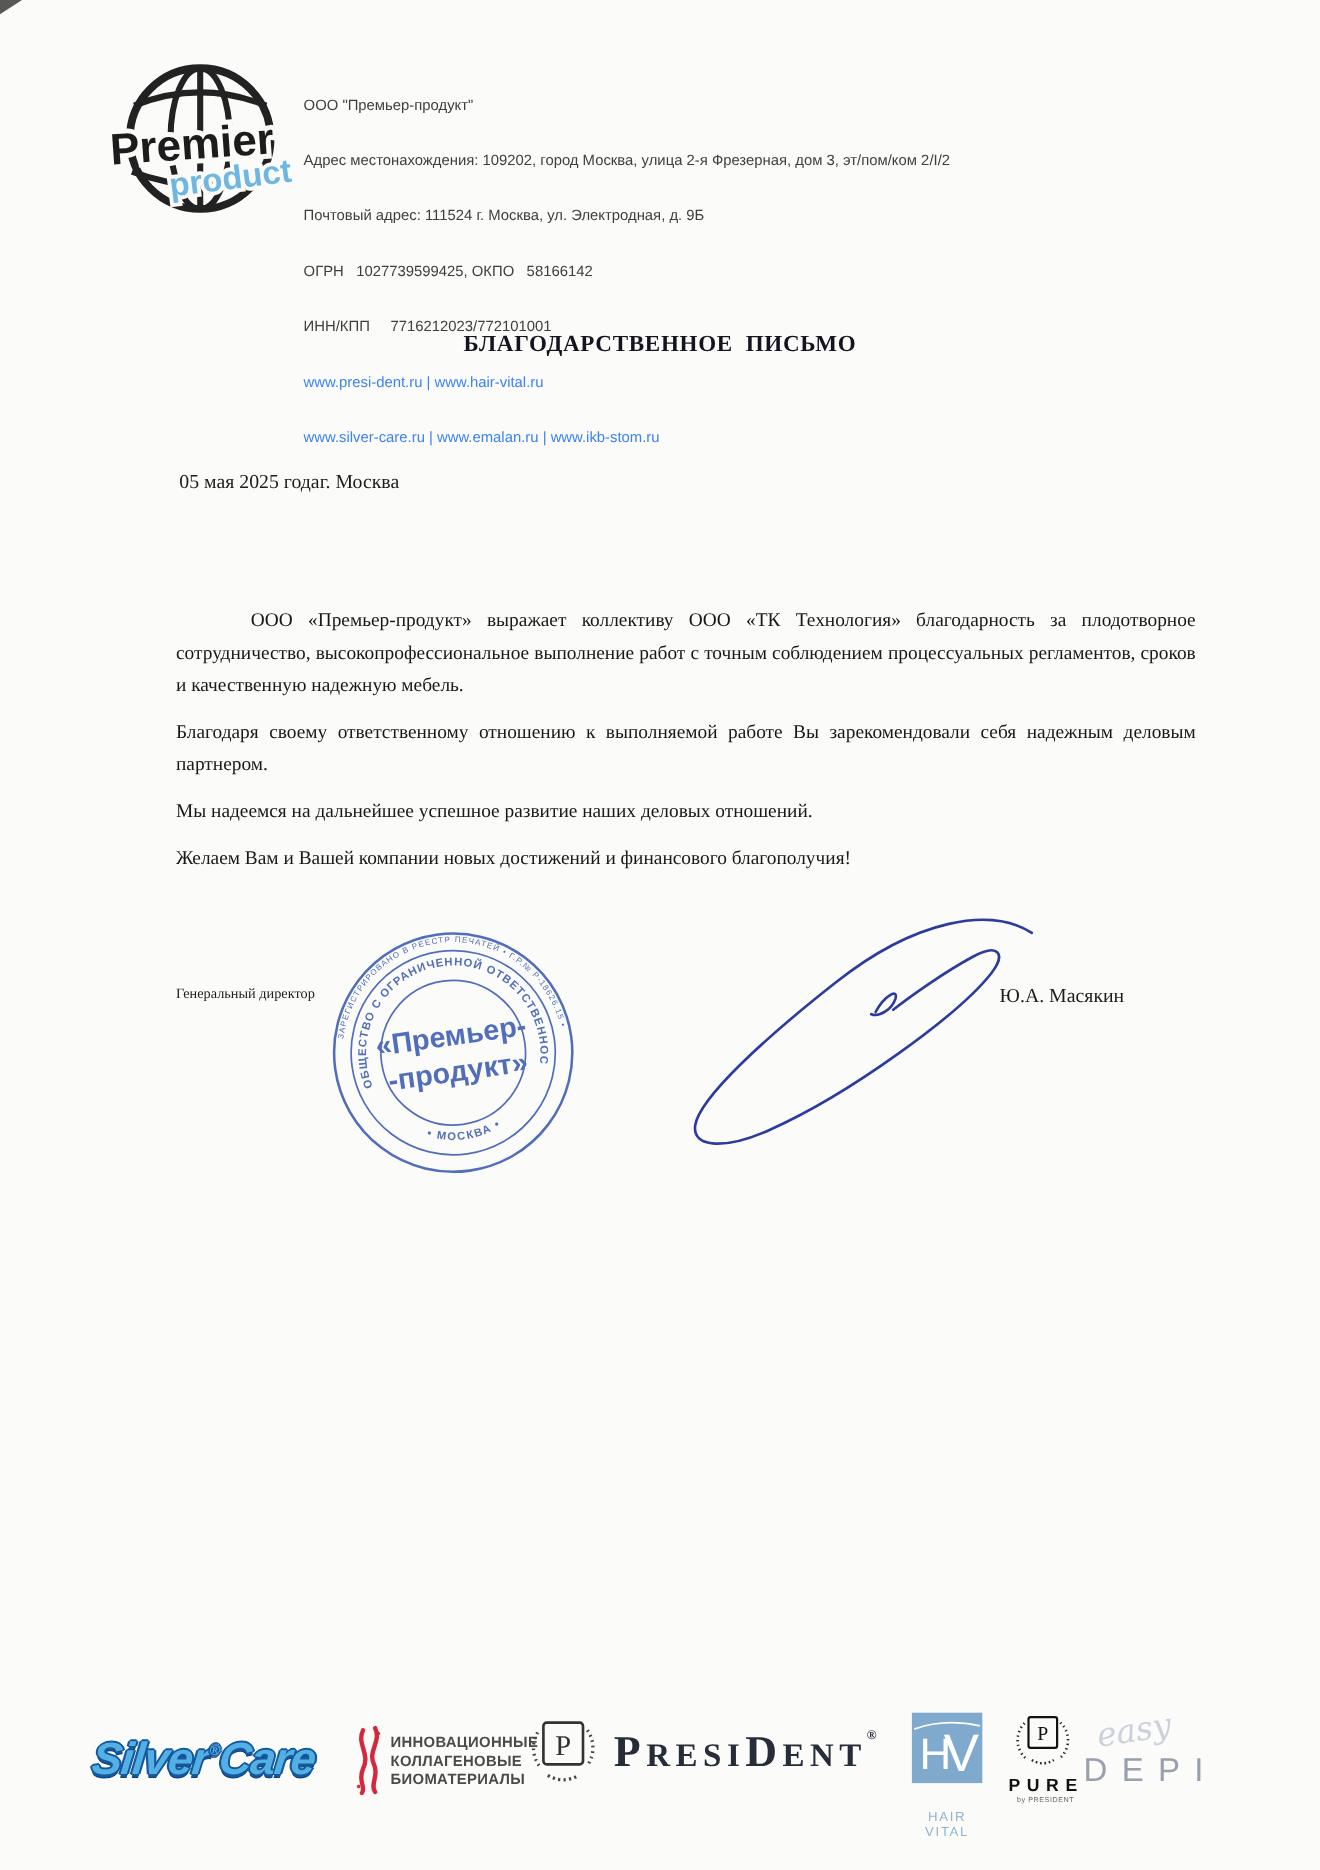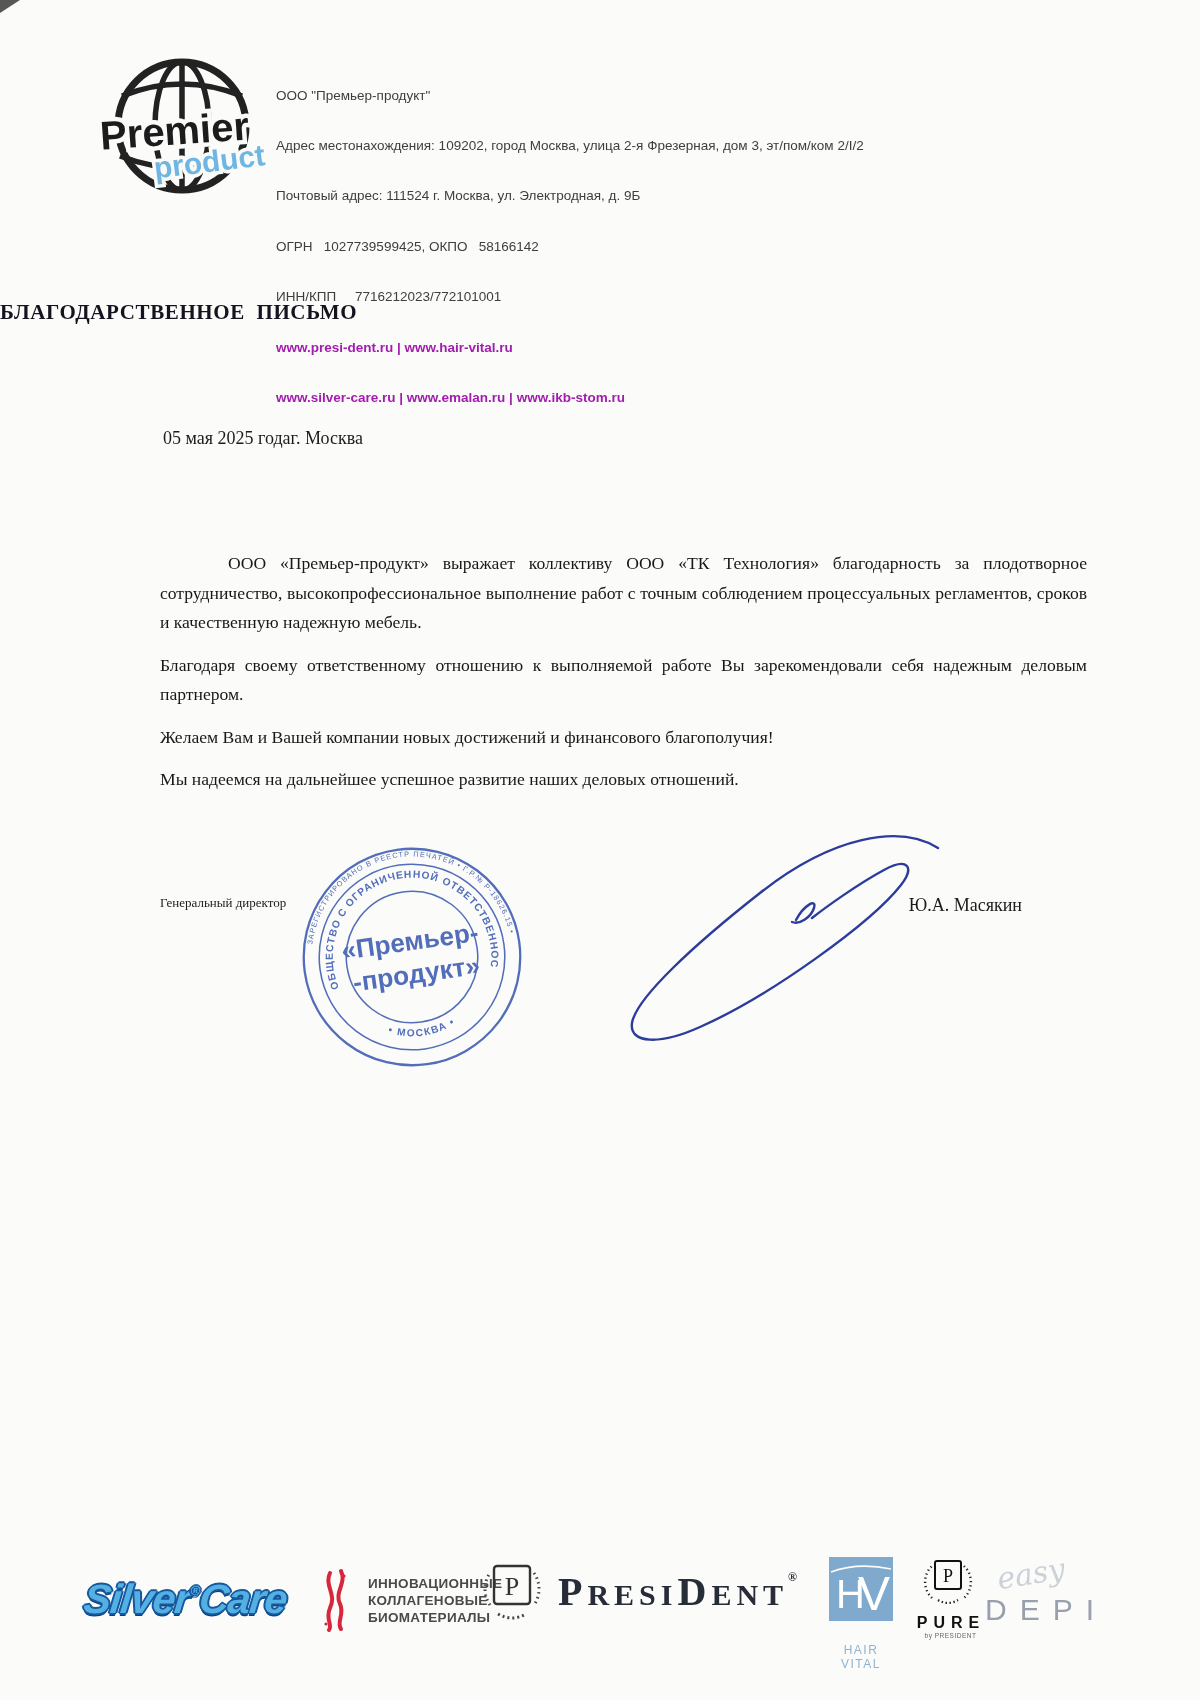--- a/index.html
+++ b/index.html
@@ -10,23 +10,23 @@
   }
   
   .corner-artifact{position:absolute;left:0;top:0;width:0;height:0;
     border-top:13px solid #3a3a3a;border-right:20px solid transparent;opacity:.85;}
   
   .logo-wrap{position:absolute;left:92px;top:52px;width:185px;height:150px;}
   .hdr-info{position:absolute;left:276px;top:54px;width:840px;
     font-family:"Liberation Sans",sans-serif;font-size:13.5px;line-height:16.8px;
     color:#3e3e3e;white-space:pre-wrap;}
   .hdr-line{white-space:pre-wrap;}
-  .hdr-web{color:#a21caf;font-weight:bold;}
-  
-  .title{position:absolute;left:0;top:300px;width:100%;text-align:left;
+  .hdr-web{color:#3b82f6;}
+  
+  .title{position:absolute;left:0;top:300px;width:100%;text-align:center;
     font-size:21px;font-weight:bold;letter-spacing:.6px;white-space:pre-wrap;color:#141421;}
   .date-row{position:absolute;left:163px;right:192px;top:428px;
     display:flex;justify-content:flex-start;font-size:18px;}
   
   .body-text{position:absolute;left:160px;top:549px;width:927px;
     font-size:17.6px;line-height:29.5px;text-align:justify;color:#181818;}
   .body-text p{margin:0 0 13px 0;}
   .body-text p.indent{text-indent:68px;}
   
   .sig-role{position:absolute;left:160px;top:895px;font-size:13px;}
@@ -36,21 +36,21 @@
   .autograph{position:absolute;left:600px;top:808px;width:380px;height:250px;
     mix-blend-mode:multiply;}
   
   .f-item{position:absolute;font-family:"Liberation Sans",sans-serif;}
   .silvercare{left:84px;top:1576px;transform:skewX(-6deg);
     font-style:italic;font-weight:bold;font-size:41px;letter-spacing:-1px;
     color:#54b0e2;
     text-shadow:-2px 0 #14589e,2px 0 #14589e,0 -2px #14589e,0 2px #14589e,
       -1px -1px #14589e,1px 1px #14589e,-1px 1px #14589e,1px -1px #14589e,0 3px #0d3f77;}
   .silvercare .reg{font-size:13px;vertical-align:18px;font-style:normal;letter-spacing:0;}
-  .collagen{left:322px;top:1568px;display:flex;align-items:center;gap:20px;}
+  .collagen{left:322px;top:1568px;display:flex;align-items:center;gap:7px;}
   .collagen-text{font-size:13.5px;font-weight:bold;line-height:17px;color:#4a4a4a;letter-spacing:.3px;}
   .president{left:480px;top:1558px;display:flex;align-items:center;gap:14px;}
   .pres-text{font-family:"Liberation Serif",serif;color:#262c38;font-weight:bold;
     letter-spacing:5px;font-size:40px;}
   .pres-text .sc{font-size:30px;text-align:right;}
   .pres-text .reg{font-size:12px;vertical-align:24px;letter-spacing:0;}
   .hairvital{left:826px;top:1556px;width:70px;text-align:center;}
   .hv-label{margin-top:17px;font-size:12px;letter-spacing:1.5px;color:#8fb4d2;}
   .pure{left:908px;top:1556px;width:80px;text-align:center;color:#111;}
   .pure-name{font-size:16px;font-weight:bold;letter-spacing:6px;margin-top:2px;margin-left:6px;}
@@ -92,22 +92,22 @@
   <div class="title">БЛАГОДАРСТВЕННОЕ  ПИСЬМО</div>
 
   <div class="date-row">
     <span>05 мая 2025 года</span>
     <span>г. Москва</span>
   </div>
 
   <div class="body-text">
     <p class="indent">ООО «Премьер-продукт» выражает коллективу ООО «ТК Технология» благодарность за плодотворное сотрудничество, высокопрофессиональное выполнение работ с точным соблюдением процессуальных регламентов, сроков и качественную надежную мебель.</p>
     <p>Благодаря своему ответственному отношению к выполняемой работе Вы зарекомендовали себя надежным деловым партнером.</p>
+    <p>Мы надеемся на дальнейшее успешное развитие наших деловых отношений.</p>
     <p>Желаем Вам и Вашей компании новых достижений и финансового благополучия!</p>
-    <p>Мы надеемся на дальнейшее успешное развитие наших деловых отношений.</p>
   </div>
 
   <div class="sig-role">Генеральный директор</div>
   <div class="sig-name">Ю.А. Масякин</div>
 
   <svg class="stamp" viewBox="0 0 240 240">
     <g fill="none" stroke="#4060b8">
       <circle cx="120" cy="120" r="112" stroke-width="2.4"></circle>
       <circle cx="120" cy="120" r="96" stroke-width="1.6"></circle>
       <circle cx="120" cy="120" r="68" stroke-width="1.6"></circle>

